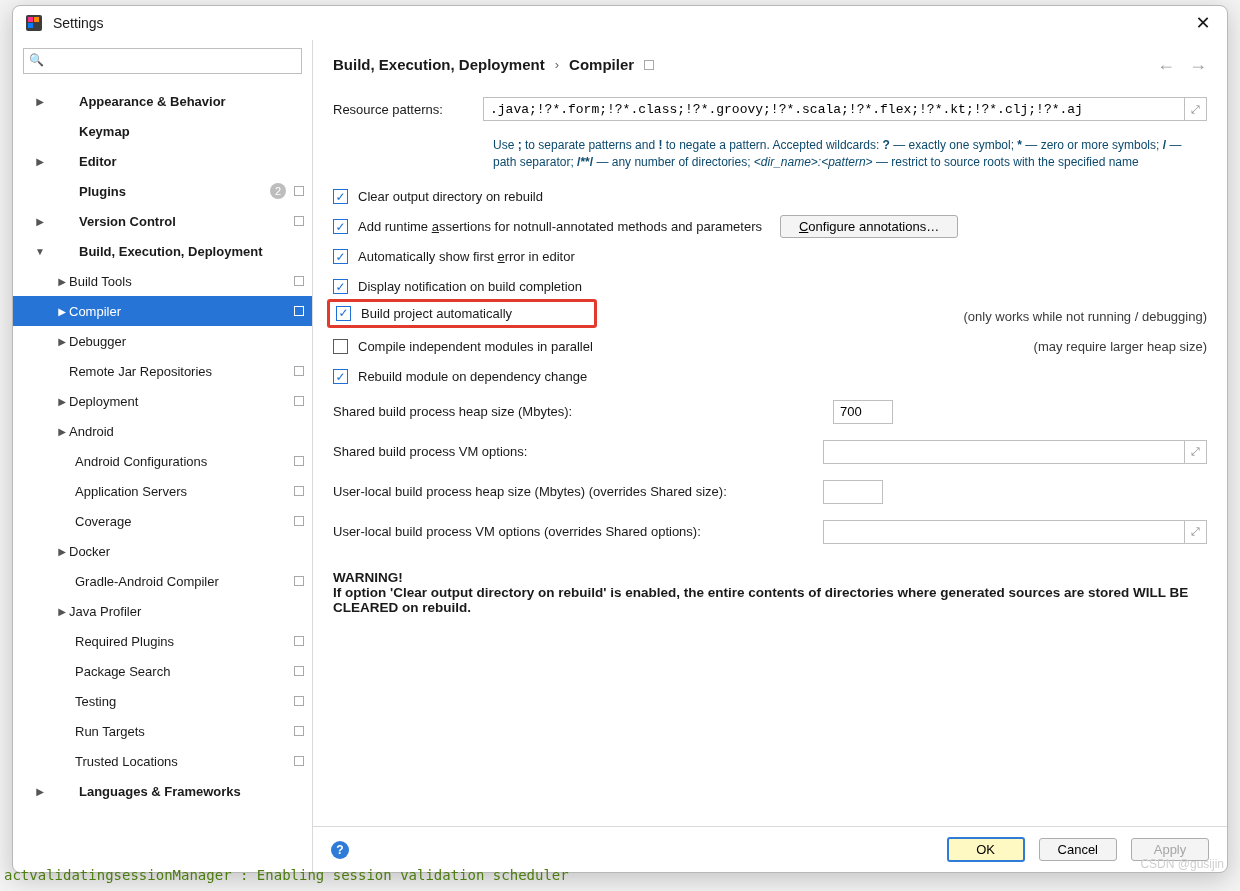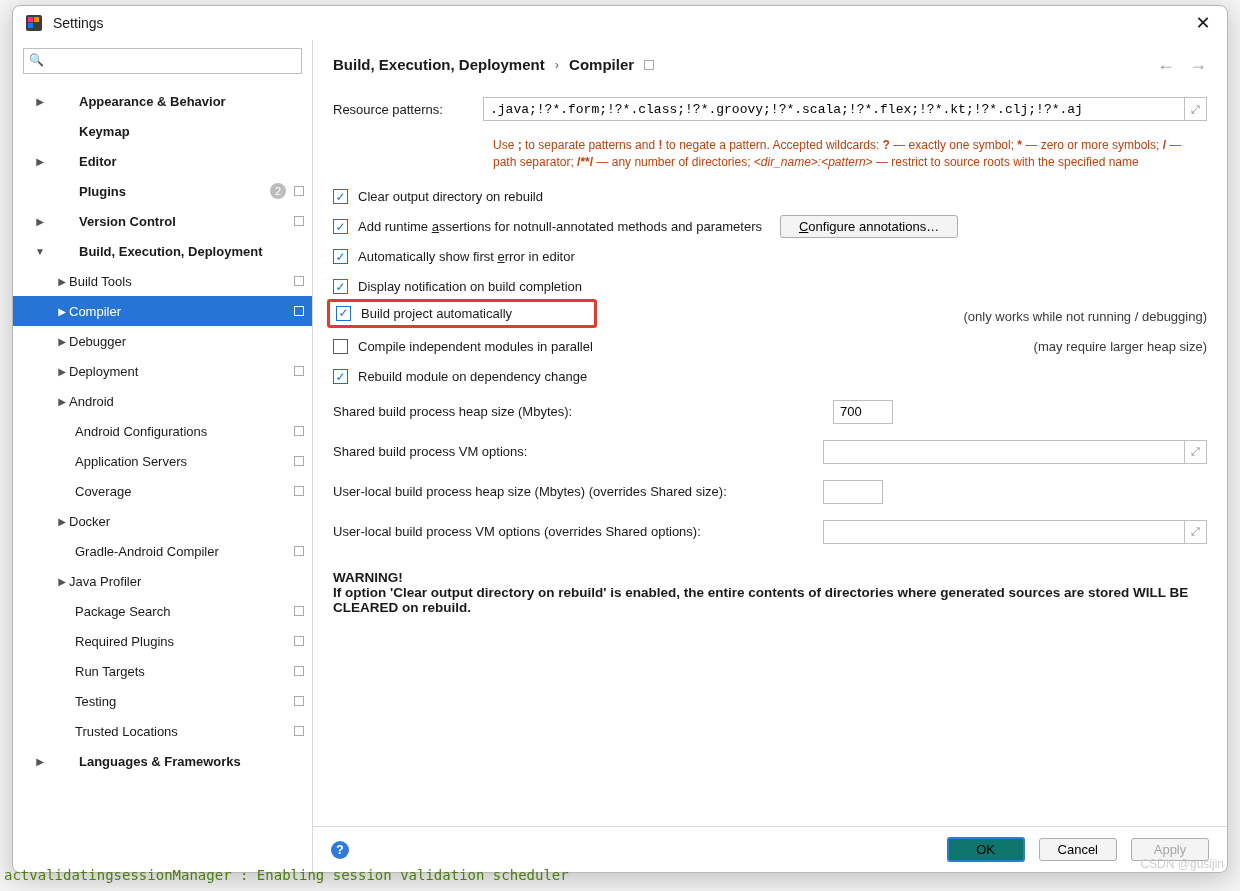--- a/index.html
+++ b/index.html
@@ -35,36 +35,36 @@
   .crumb-sq { width:10px; height:10px; border:1px solid #a9a9a9; margin-left:10px;}
   .navarrows { margin-left:auto; display:flex; gap:14px; color:#9c9c9c; font-size:18px;}
   .content { flex:1; overflow:auto; padding: 6px 20px 8px 20px; }
   .row { display:flex; align-items:flex-start; margin-bottom: 6px; }
   .row.form-row{ align-items:center; margin: 6px 0 16px 0;}
   .form-label{ width: 490px; }
   .form-input{ border:1px solid #bfbfbf; height:24px; padding:0 6px; font-family: inherit; font-size:13px;}
   .form-input.wide{ width:360px;}
   .form-input.mono{ font-family: Consolas, "Courier New", monospace; }
   .expand{ width:22px; height:24px; border:1px solid #bfbfbf; border-left:none; display:flex;align-items:center;justify-content:center; color:#888; font-size:11px;}
-  .hint{ font-size:12px; color:#c2410c; line-height:1.45; margin-left:160px; margin-bottom:10px;}
+  .hint{ font-size:12px; color:#0c4a6e; line-height:1.45; margin-left:160px; margin-bottom:10px;}
   .hint em{ font-style:italic;}
   .cb-row{ display:flex; align-items:center; min-height:30px; }
   .cb{ width:15px; height:15px; border:1px solid #5a5a5a; display:inline-flex; align-items:center; justify-content:center; margin-right:10px; font-size:12px; line-height:1; }
   .cb.blue{ color:#1e6fd6; border-color:#1e6fd6;}
   .cb.empty{ color:transparent;}
   .cb-note{ margin-left:auto; color:#3a3a3a; }
   .highlight{ border:3px solid #e23b2e; padding:4px 6px; border-radius:3px; margin: -3px 0 4px -6px; width:270px;}
   .btn{ border:1px solid #adadad; background:#f4f4f4; padding:3px 18px; border-radius:3px; cursor:pointer; font-size:13px;}
   .warning{ margin-top:26px; font-size:13.5px;}
   .warning b{ font-weight:700;}
   .footer{ border-top:1px solid #d9d9d9; padding:10px 18px; display:flex; align-items:center; gap:14px;}
   .help{ width:18px;height:18px;border-radius:50%; background:#2f7bd8;color:#fff;display:flex;align-items:center;justify-content:center;font-size:12px;font-weight:700;}
   .footer .spacer{ flex:1;}
   .footer .btn{ min-width:78px;}
-  .footer .btn.primary{ border:2px solid #2f7bd8; background:#0f766e;}
+  .footer .btn.primary{ border:2px solid #2f7bd8; background:#fef9c3;}
   .footer .btn.disabled{ color:#a6a6a6; cursor:default;}
   .watermark{ position:absolute; right:16px; bottom:20px; color:#cfcfcf; font-size:12px;}
   .bgtext{ position:absolute; left:4px; bottom:8px; color:#4d7c0f; font-family: Consolas, monospace; font-size:14px;}
   .u{ text-decoration: underline; text-decoration-thickness:1px;}
 </style>
 </head>
 <body>
 
 <div class="dialog">
   <div class="titlebar">
@@ -121,20 +121,25 @@
           <div class="node d1 sel">
             <span class="caret">▶</span>
             <span class="label">Compiler</span>
             <span class="square"></span>
           </div>
           <div class="node d1">
             <span class="caret">▶</span>
             <span class="label">Debugger</span>
           </div>
           <div class="node d1">
+            <span class="caret"></span>
+            <span class="label">Remote Jar Repositories</span>
+            <span class="square"></span>
+          </div>
+          <div class="node d1">
             <span class="caret">▶</span>
             <span class="label">Deployment</span>
             <span class="square"></span>
           </div>
           <div class="node d1">
             <span class="caret">▶</span>
             <span class="label">Android</span>
           </div>
           <div class="node d2">
             <span class="caret"></span>
@@ -159,36 +164,36 @@
             <span class="caret"></span>
             <span class="label">Gradle-Android Compiler</span>
             <span class="square"></span>
           </div>
           <div class="node d1">
             <span class="caret">▶</span>
             <span class="label">Java Profiler</span>
           </div>
           <div class="node d2">
             <span class="caret"></span>
+            <span class="label">Required Plugins</span>
+            <span class="square"></span>
+          </div>
+          <div class="node d2">
+            <span class="caret"></span>
             <span class="label">Package Search</span>
             <span class="square"></span>
           </div>
           <div class="node d2">
             <span class="caret"></span>
-            <span class="label">Required Plugins</span>
+            <span class="label">Testing</span>
             <span class="square"></span>
           </div>
           <div class="node d2">
             <span class="caret"></span>
             <span class="label">Run Targets</span>
-            <span class="square"></span>
-          </div>
-          <div class="node d2">
-            <span class="caret"></span>
-            <span class="label">Testing</span>
             <span class="square"></span>
           </div>
           <div class="node d2">
             <span class="caret"></span>
             <span class="label">Trusted Locations</span>
             <span class="square"></span>
           </div>
           <div class="node d0 bold">
             <span class="caret">▶</span>
             <span class="label">Languages &amp; Frameworks</span>

